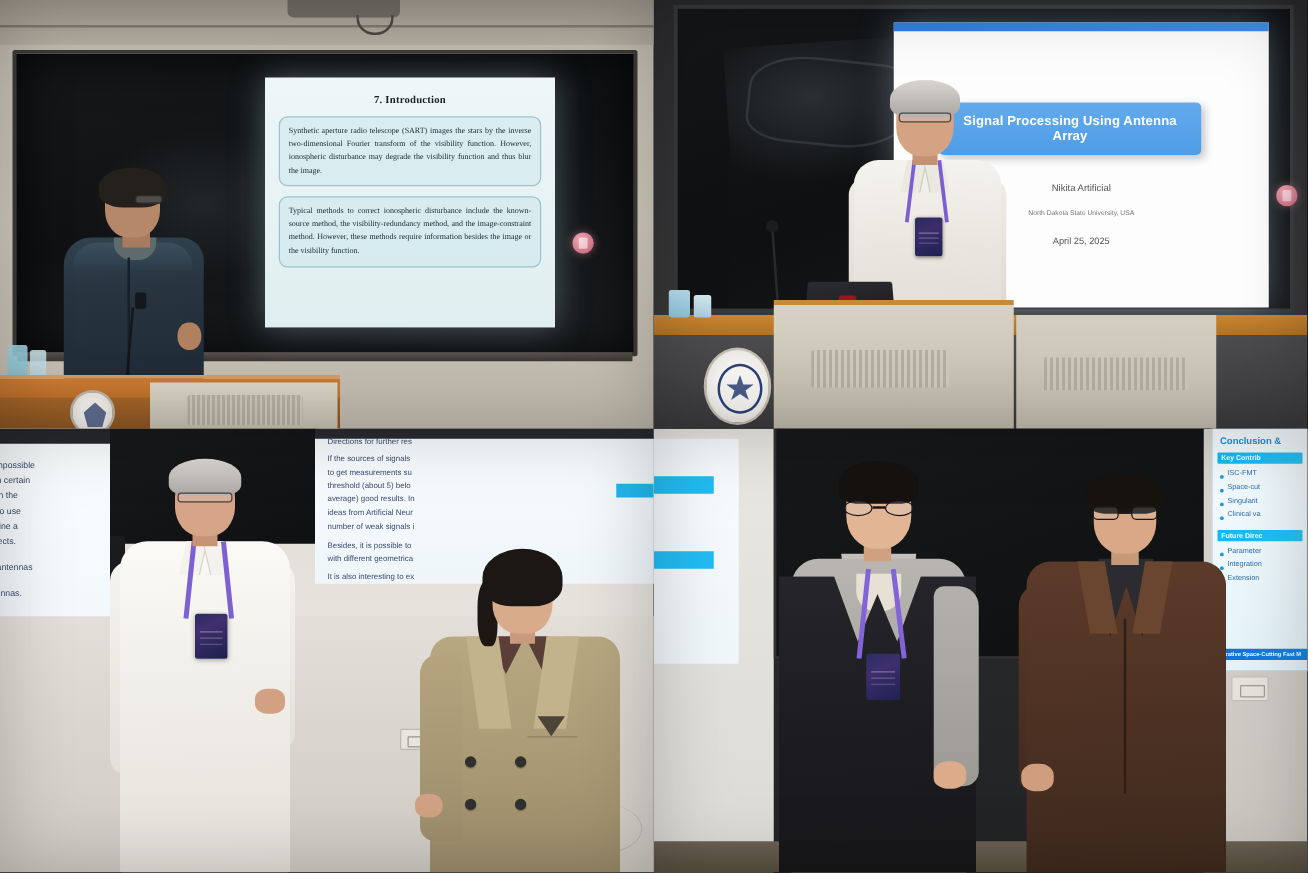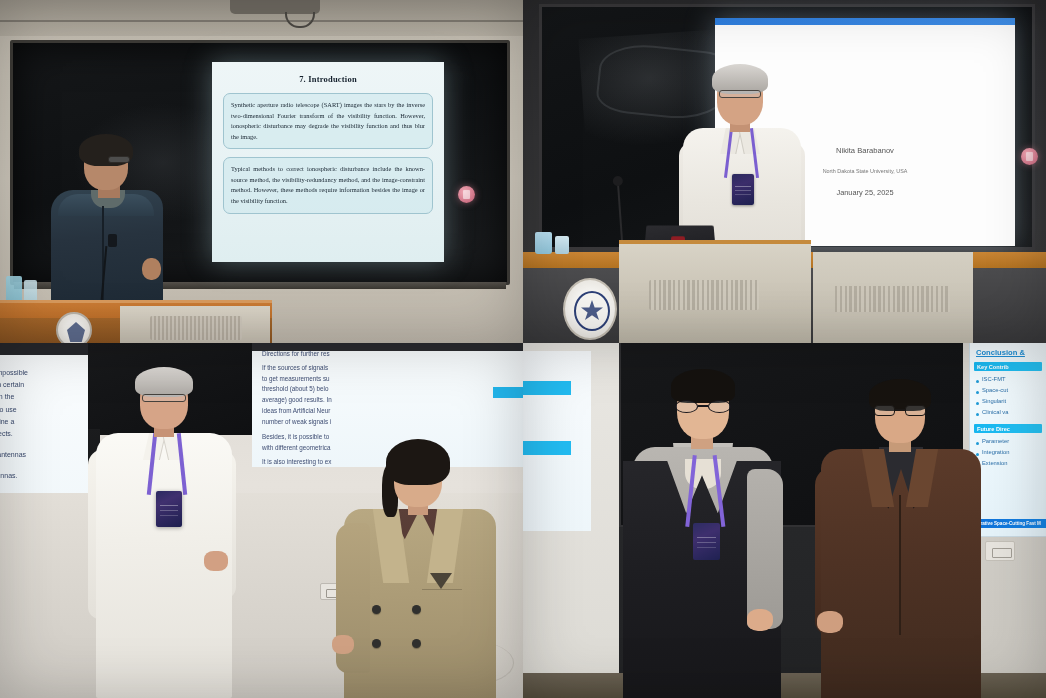--- a/index.html
+++ b/index.html
@@ -314,21 +314,21 @@
   .p4-scr { position:absolute; left:-8px; top:8px; width:76px; height:180px;
     background:linear-gradient(180deg,#f9fcfe,#eef6fa); }
   .p4-scr-bar { position:absolute; left:-8px; width:56px; height:14px; background:#22bcf2; }
   .p4-blackboard { position:absolute; left:96px; top:-6px; width:350px; height:190px;
     background:linear-gradient(160deg,#18191b,#0e0f11); border:2px solid #313133; }
   .p4-rightwall { position:absolute; left:440px; top:0; width:83px; height:355px;
     background:linear-gradient(180deg,#d7d4ce,#c9c6bf); }
   .p4-slide { position:absolute; left:446px; top:-4px; width:78px; height:198px;
     background:linear-gradient(180deg,#f4fbfe 0%,#ecf7fc 60%,#e4f2f9 100%);
     border:1px solid #c9d9e2; }
-  .s4-title { position:absolute; left:6px; top:8px; font-size:7.6px; font-weight:700; color:#1f8fd6;text-decoration:underline; }
+  .s4-title { position:absolute; left:6px; top:8px; font-size:7.6px; font-weight:700; color:#1f8fd6; }
   .s4-hdr { margin:0 4px 3px; padding:1.6px 3px; background:linear-gradient(90deg,#17b6ef,#27c4f5);
     color:#fff; font-size:5.6px; font-weight:700; border-radius:1px; }
   .s4-li { margin:0 4px; padding-left:8px; position:relative; font-size:5.8px;
     color:#2b6fa8; line-height:1.9; white-space:nowrap; overflow:hidden; }
   .s4-li::before { content:""; position:absolute; left:2px; top:6px; width:3px; height:3px;
     border-radius:50%; background:#1f9ad6; }
   .s4-footer { position:absolute; left:0; bottom:8px; width:100%;
     background:linear-gradient(90deg,#0f6fd6,#1585e6); color:#fff;
     font-size:4.6px; font-weight:700; text-align:center; padding:2px 0; white-space:nowrap; overflow:hidden; }
   .p4-ac { position:absolute; left:462px; top:198px; width:30px; height:20px;
@@ -462,23 +462,24 @@
 
   <div class="panel">
     <div class="wall-dark"></div>
     <div class="p2-board">
       <div class="p2-chalk"></div>
       <div class="p2-chalk2"></div>
     </div>
 
     <div class="slide2">
       <div class="s2-topbar"></div>
-      <div class="s2-author">Nikita Barabanov</div>
+      <div class="s2-titlebox">Signal Processing Using Antenna Array</div>
+      <div class="s2-author">Nikita Artificial</div>
       <div class="s2-affil">North Dakota State University, USA</div>
-      <div class="s2-date">January 25, 2025</div>
+      <div class="s2-date">April 25, 2025</div>
     </div>
     <div class="p2-logo"></div>
 
     <div class="pr2">
       <div class="armL"></div>
         <div class="armR"></div>
       <div class="body"></div>
       <div class="collarL"></div>
         <div class="collarR"></div>
       <div class="lanyard-l"></div>

